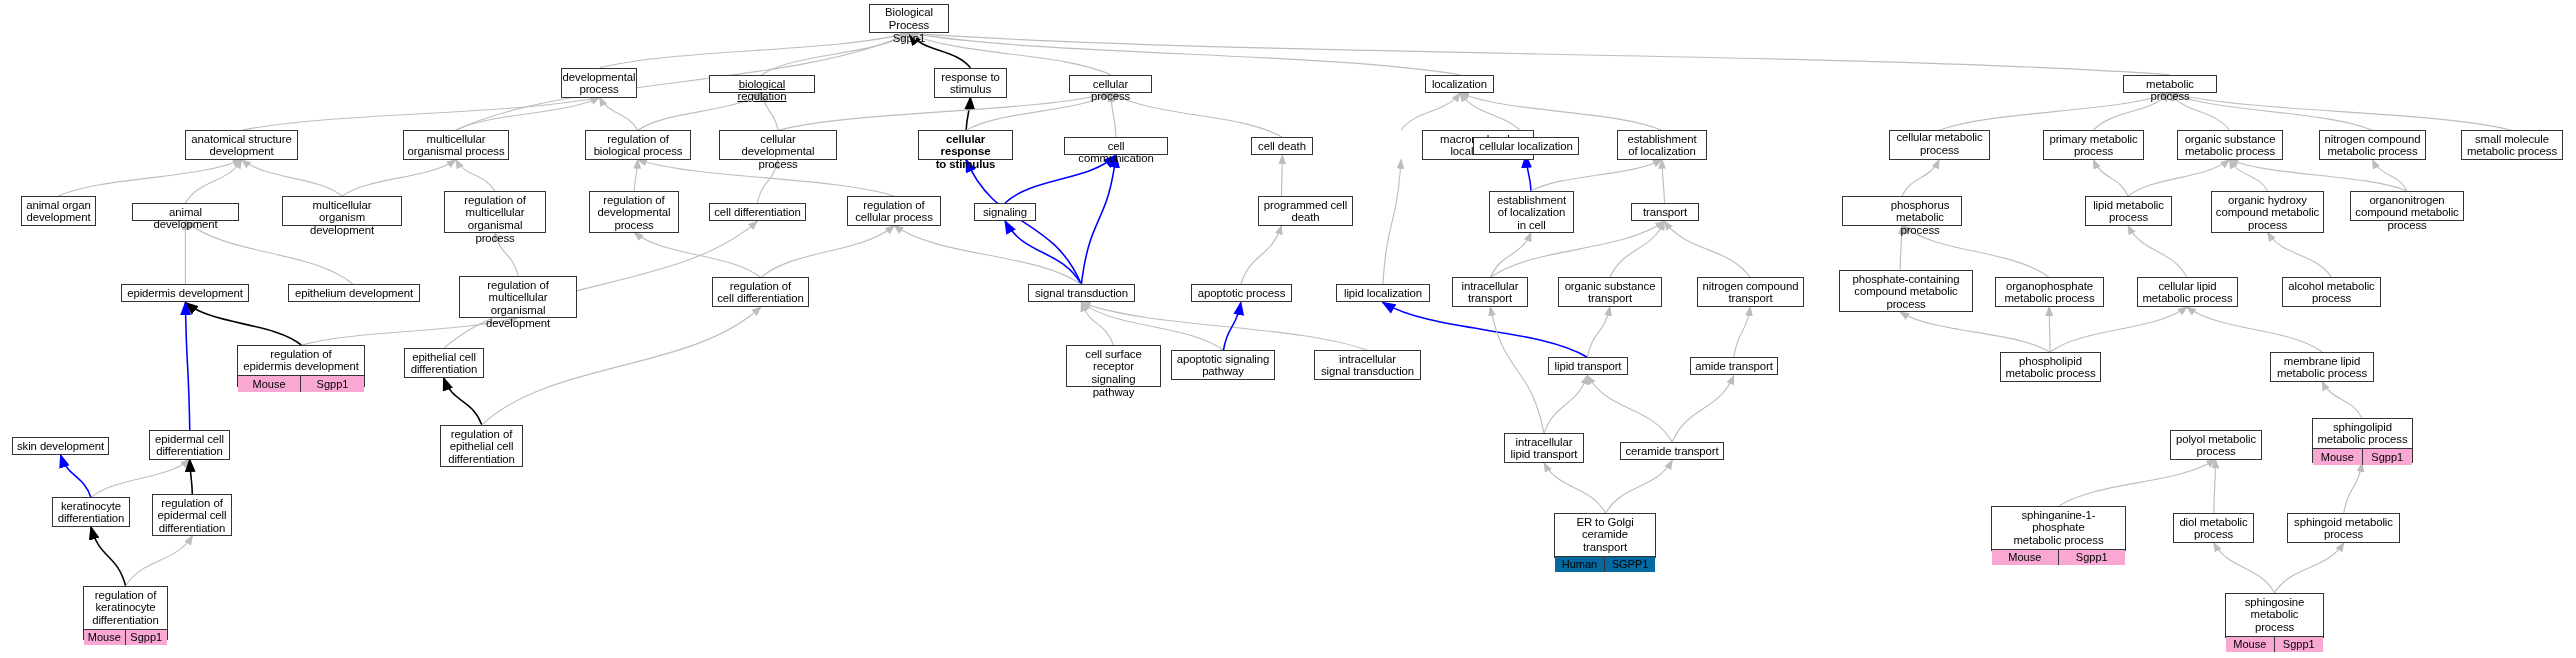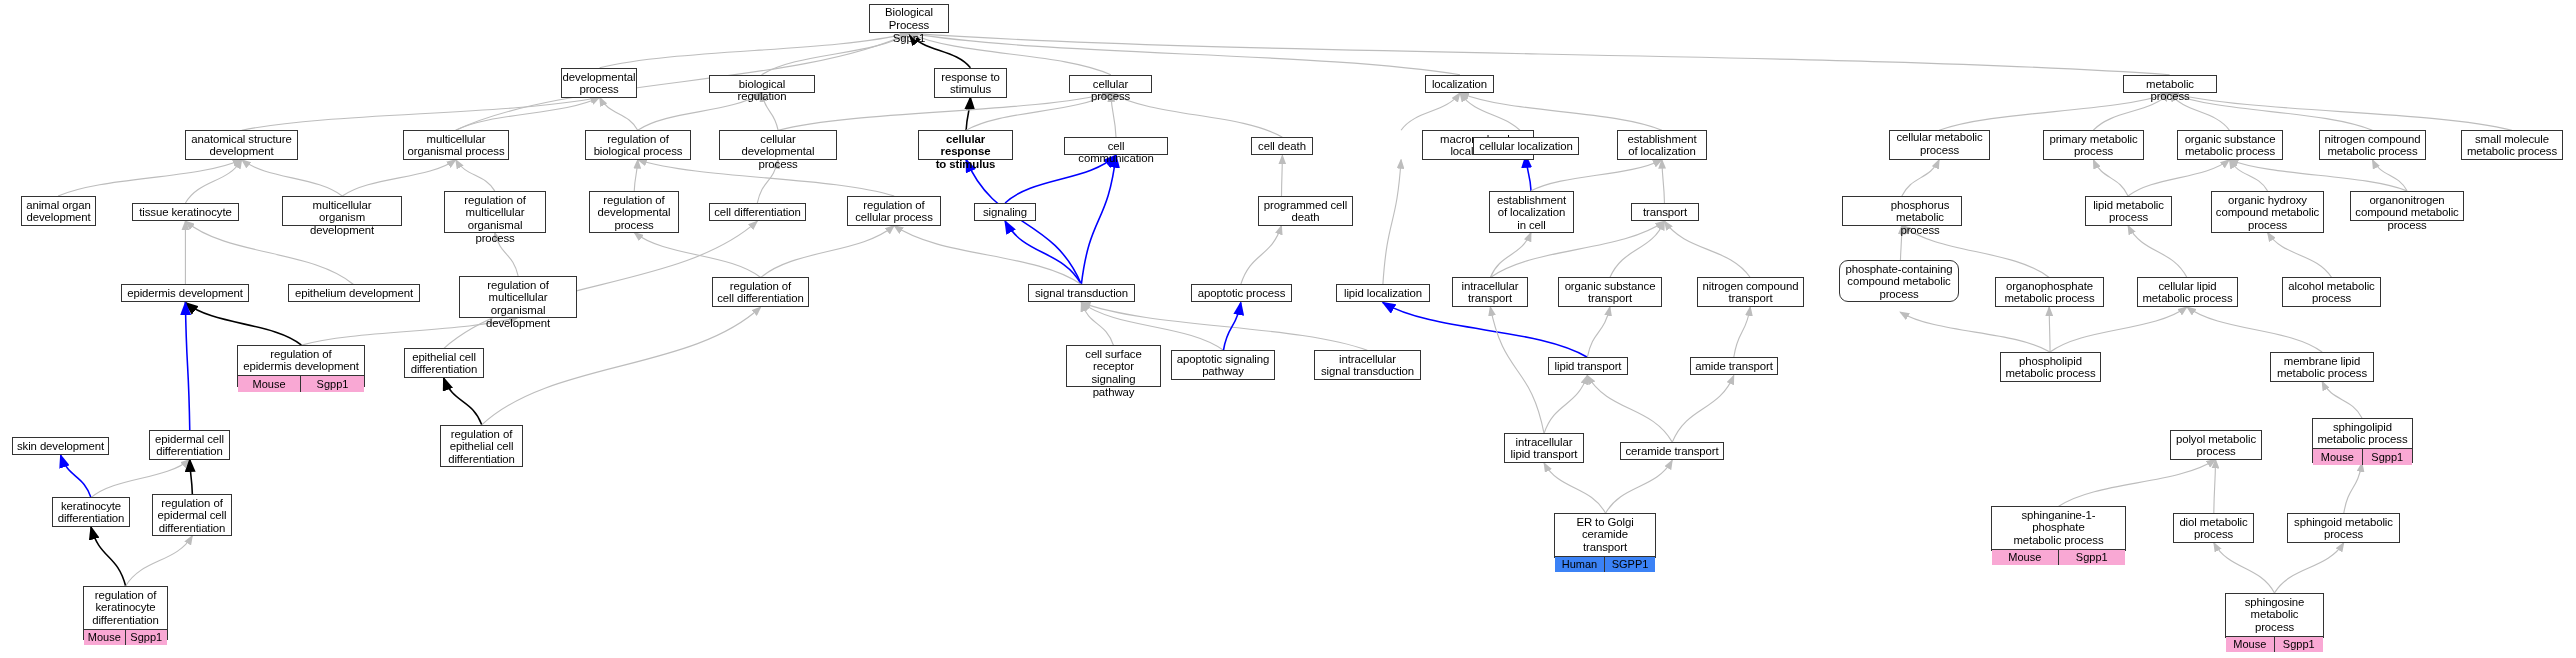--- a/index.html
+++ b/index.html
@@ -57,21 +57,21 @@
     flex: 1 1 50%;
     display: flex;
     align-items: center;
     justify-content: center;
     font-size: 11px;
     color: #000000;
     box-sizing: border-box;
   }
   .badge.sp { border-right: 1.4px solid #333333; }
   .badge.mouse-bg { background: #f9a8d4; }
-  .badge.human-bg { background: #3b82f6; }
+  .badge.human-bg { background: #0369a1; }
 </style>
 </head>
 <body>
 
 <div id="canvas">
   <svg id="edges" xmlns="http://www.w3.org/2000/svg" viewBox="0 0 2973 760" width="2576" height="659">
     <defs>
       <marker id="ah-grey" markerWidth="9" markerHeight="7" refX="8" refY="3.5" orient="auto">
         <polygon points="0 0, 9 3.5, 0 7" fill="#bdbdbd"></polygon>
       </marker>
@@ -184,21 +184,21 @@
   </svg>
   <div id="node-layer">
       <div class="node" style="left: 869px; top: 3.5px; width: 80px; height: 29.5px;">
         <div class="node-label">Biological Process
 Sgpp1</div>
       </div>
       <div class="node" style="left: 561px; top: 68px; width: 76px; height: 29.5px;">
         <div class="node-label">developmental
 process</div>
       </div>
-      <div class="node" style="left: 709px; top: 75px; width: 106px; height: 18px;">
+      <div class="node" style="left: 709px; top: 75px; width: 106px; height: 18px; text-decoration: underline;">
         <div class="node-label">biological regulation</div>
       </div>
       <div class="node" style="left: 934px; top: 68px; width: 73px; height: 29.5px;">
         <div class="node-label">response to
 stimulus</div>
       </div>
       <div class="node" style="left: 1069px; top: 75px; width: 83px; height: 18px;">
         <div class="node-label">cellular process</div>
       </div>
       <div class="node" style="left: 1425px; top: 75px; width: 69px; height: 18px;">
@@ -262,21 +262,21 @@
       </div>
       <div class="node" style="left: 2461px; top: 130px; width: 102px; height: 29.5px;">
         <div class="node-label">small molecule
 metabolic process</div>
       </div>
       <div class="node" style="left: 21px; top: 196px; width: 75px; height: 29.5px;">
         <div class="node-label">animal organ
 development</div>
       </div>
       <div class="node" style="left: 132px; top: 203px; width: 107px; height: 18px;">
-        <div class="node-label">tissue keratinocyte</div>
+        <div class="node-label">animal development</div>
       </div>
       <div class="node" style="left: 282px; top: 196px; width: 120px; height: 29.5px;">
         <div class="node-label">multicellular
 organism development</div>
       </div>
       <div class="node" style="left: 444px; top: 191px; width: 102px; height: 42px;">
         <div class="node-label">regulation of
 multicellular
 organismal process</div>
       </div>
@@ -354,21 +354,21 @@
 transport</div>
       </div>
       <div class="node" style="left: 1558px; top: 277px; width: 104px; height: 29.5px;">
         <div class="node-label">organic substance
 transport</div>
       </div>
       <div class="node" style="left: 1697px; top: 277px; width: 107px; height: 29.5px;">
         <div class="node-label">nitrogen compound
 transport</div>
       </div>
-      <div class="node" style="left: 1839px; top: 260px; width: 120px; height: 42px; border-radius: 9px;">
+      <div class="node" style="left: 1839px; top: 270px; width: 134px; height: 42px;">
         <div class="node-label">phosphate-containing
 compound metabolic
 process</div>
       </div>
       <div class="node" style="left: 1995px; top: 277px; width: 109px; height: 29.5px;">
         <div class="node-label">organophosphate
 metabolic process</div>
       </div>
       <div class="node" style="left: 2137px; top: 277px; width: 101px; height: 29.5px;">
         <div class="node-label">cellular lipid

